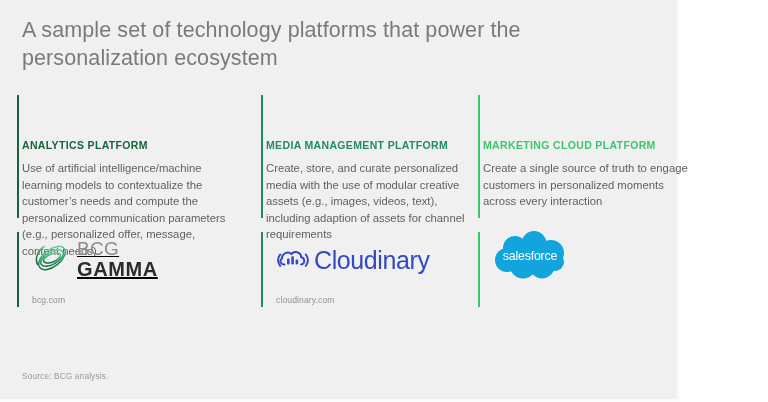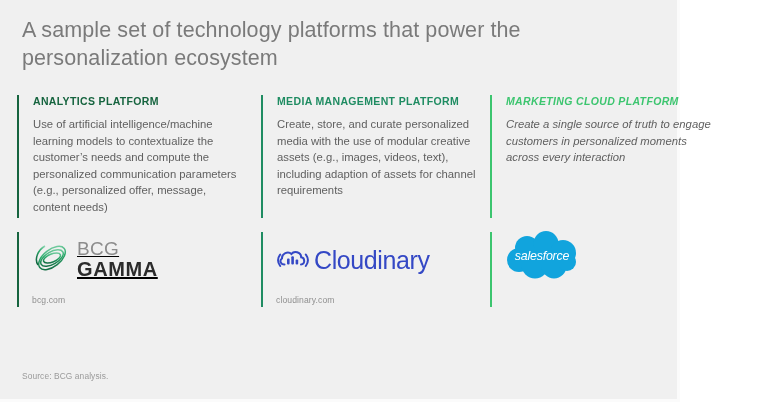--- a/index.html
+++ b/index.html
@@ -37,31 +37,31 @@
   }
 
   
   .col {
     position: absolute;
     top: 95px;
     width: 230px;
   }
   #col-0 { left: 17px; }
   #col-1 { left: 261px; }
-  #col-2 { left: 490px; font-style: italic; }
+  #col-2 { left: 478px; }
 
   .rule {
     position: absolute;
     left: 0;
     width: 2px;
   }
   .rule-text { top: 0; height: 123px; }
   .rule-logo { top: 137px; height: 75px; }
 
-  .col-body { padding-left: 16px; }
+  .col-body { padding-left: 5px; margin-top: 44px; }
 
   .col-heading {
     font-size: 10.5px;
     font-weight: bold;
     letter-spacing: 0.35px;
     margin: 0 0 9px 0;
     white-space: nowrap;
   }
   .col-desc {
     font-size: 11.3px;

